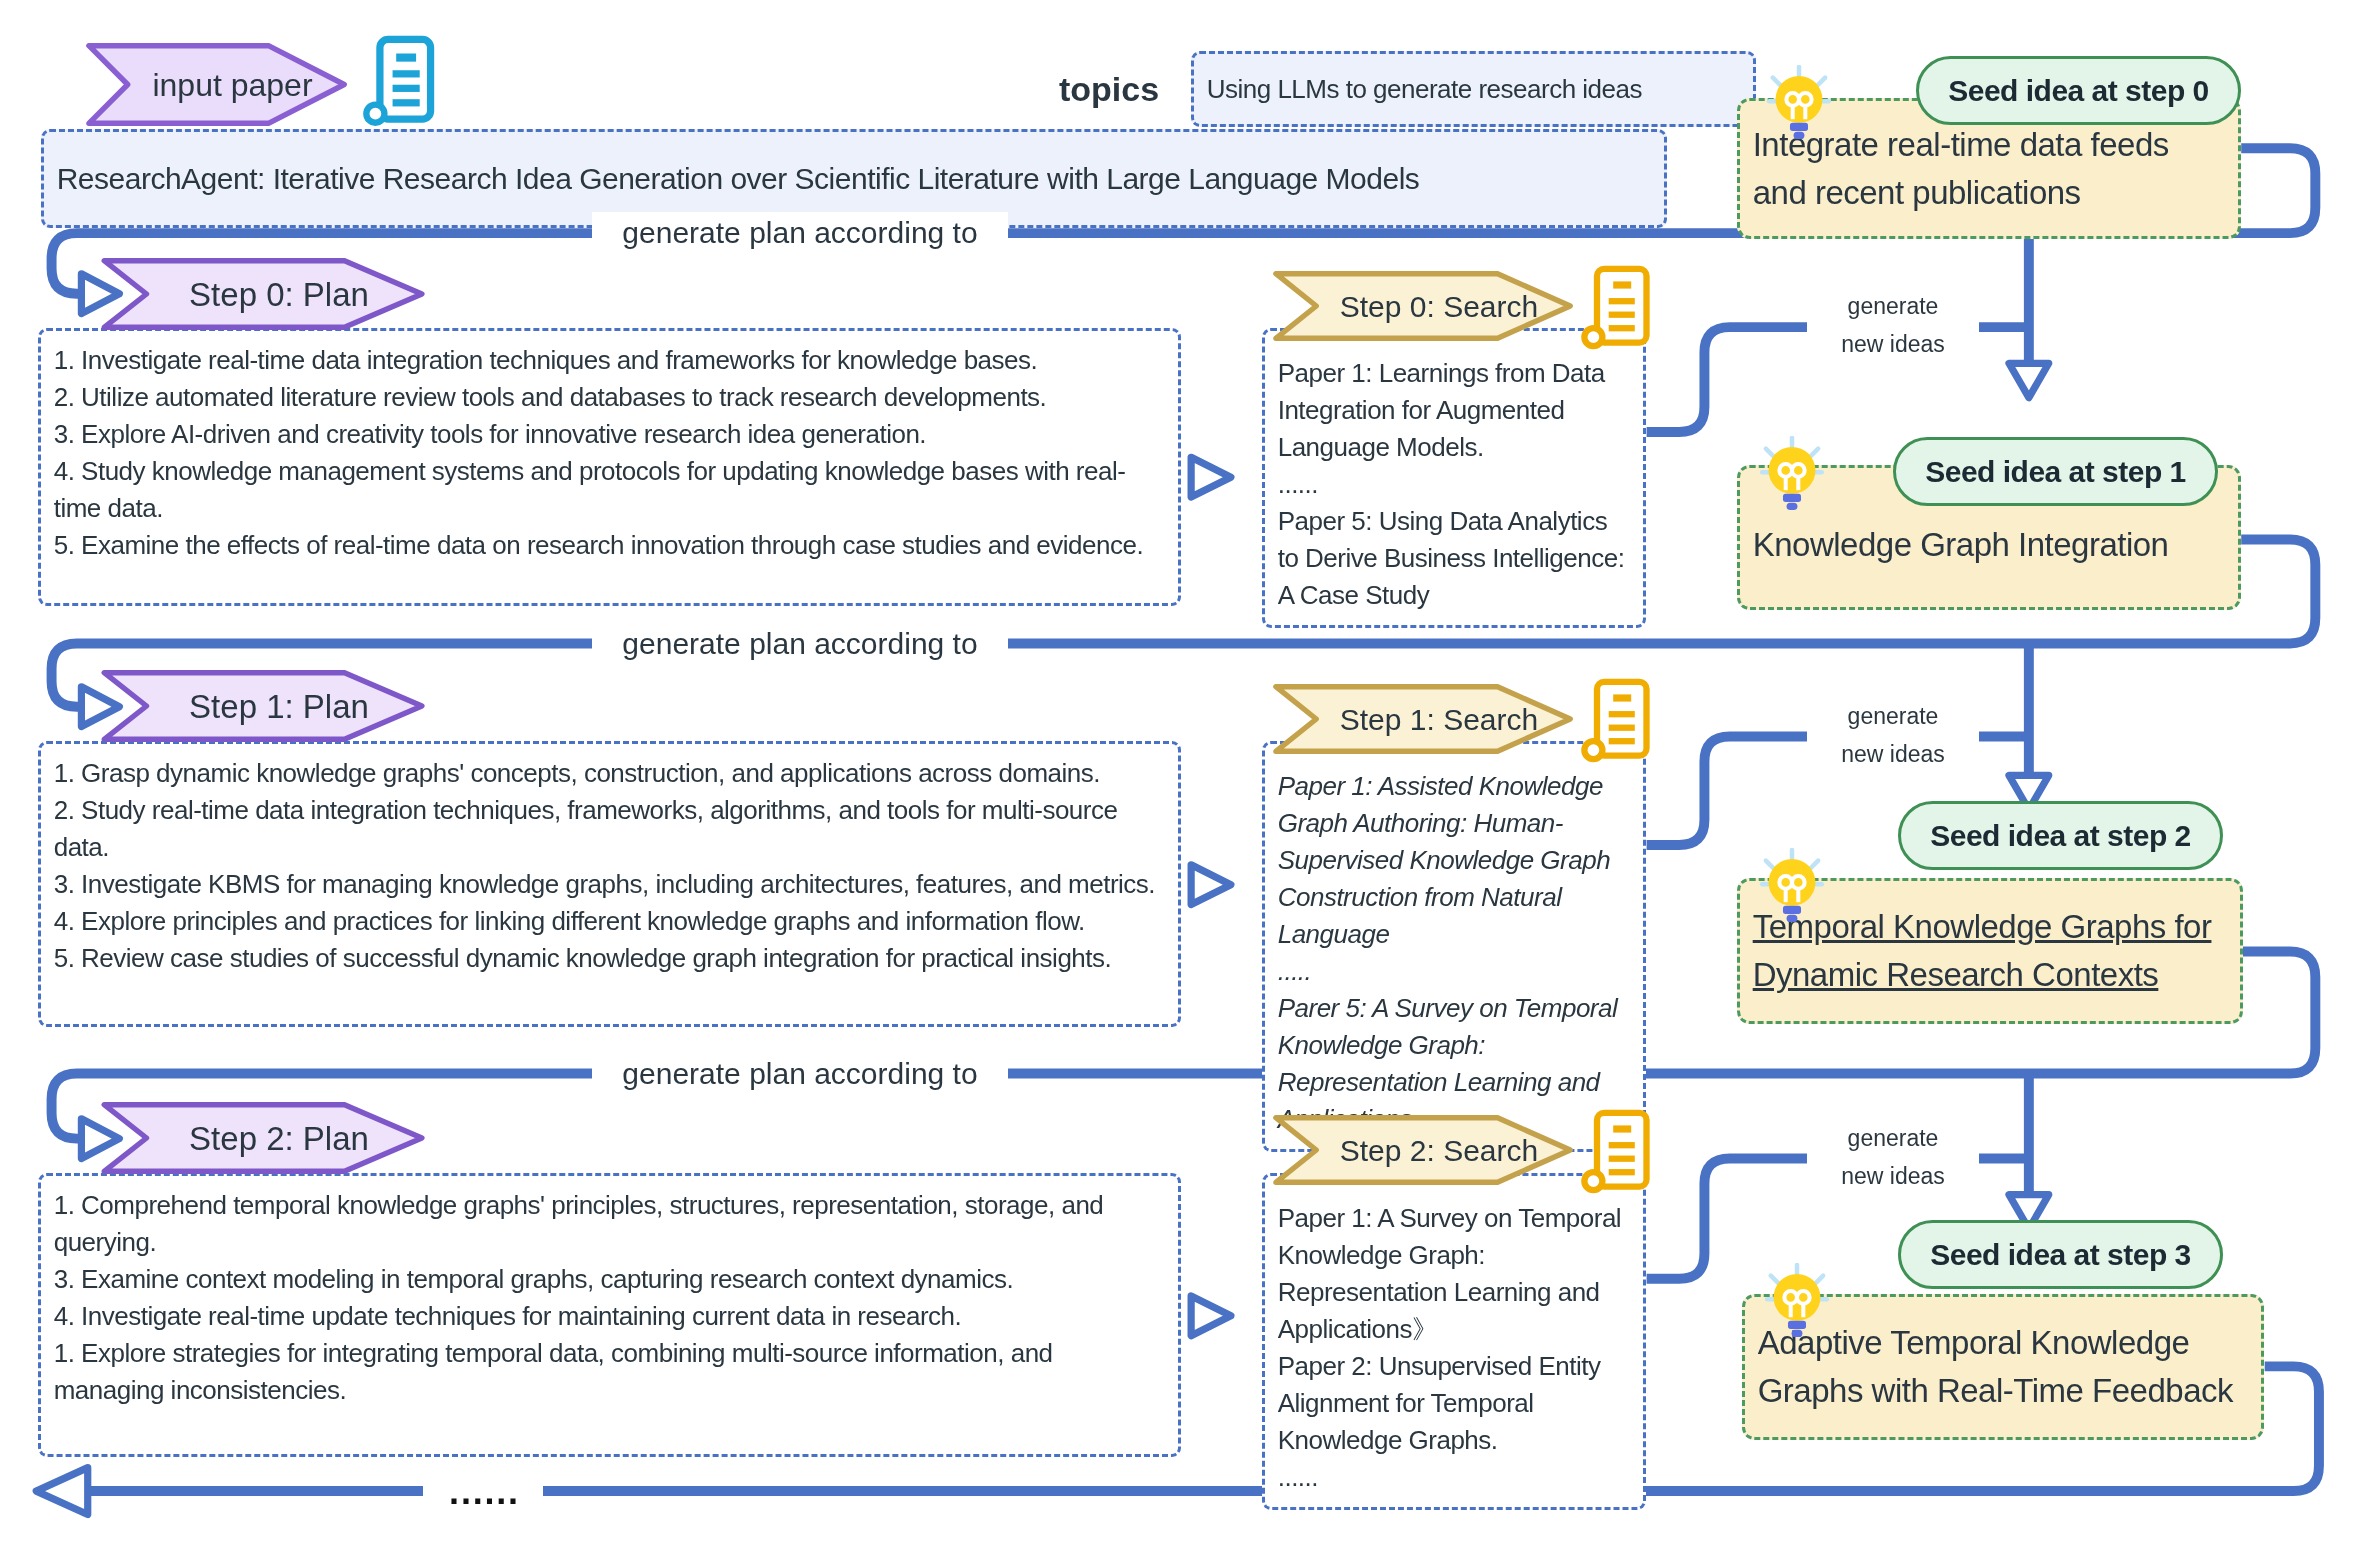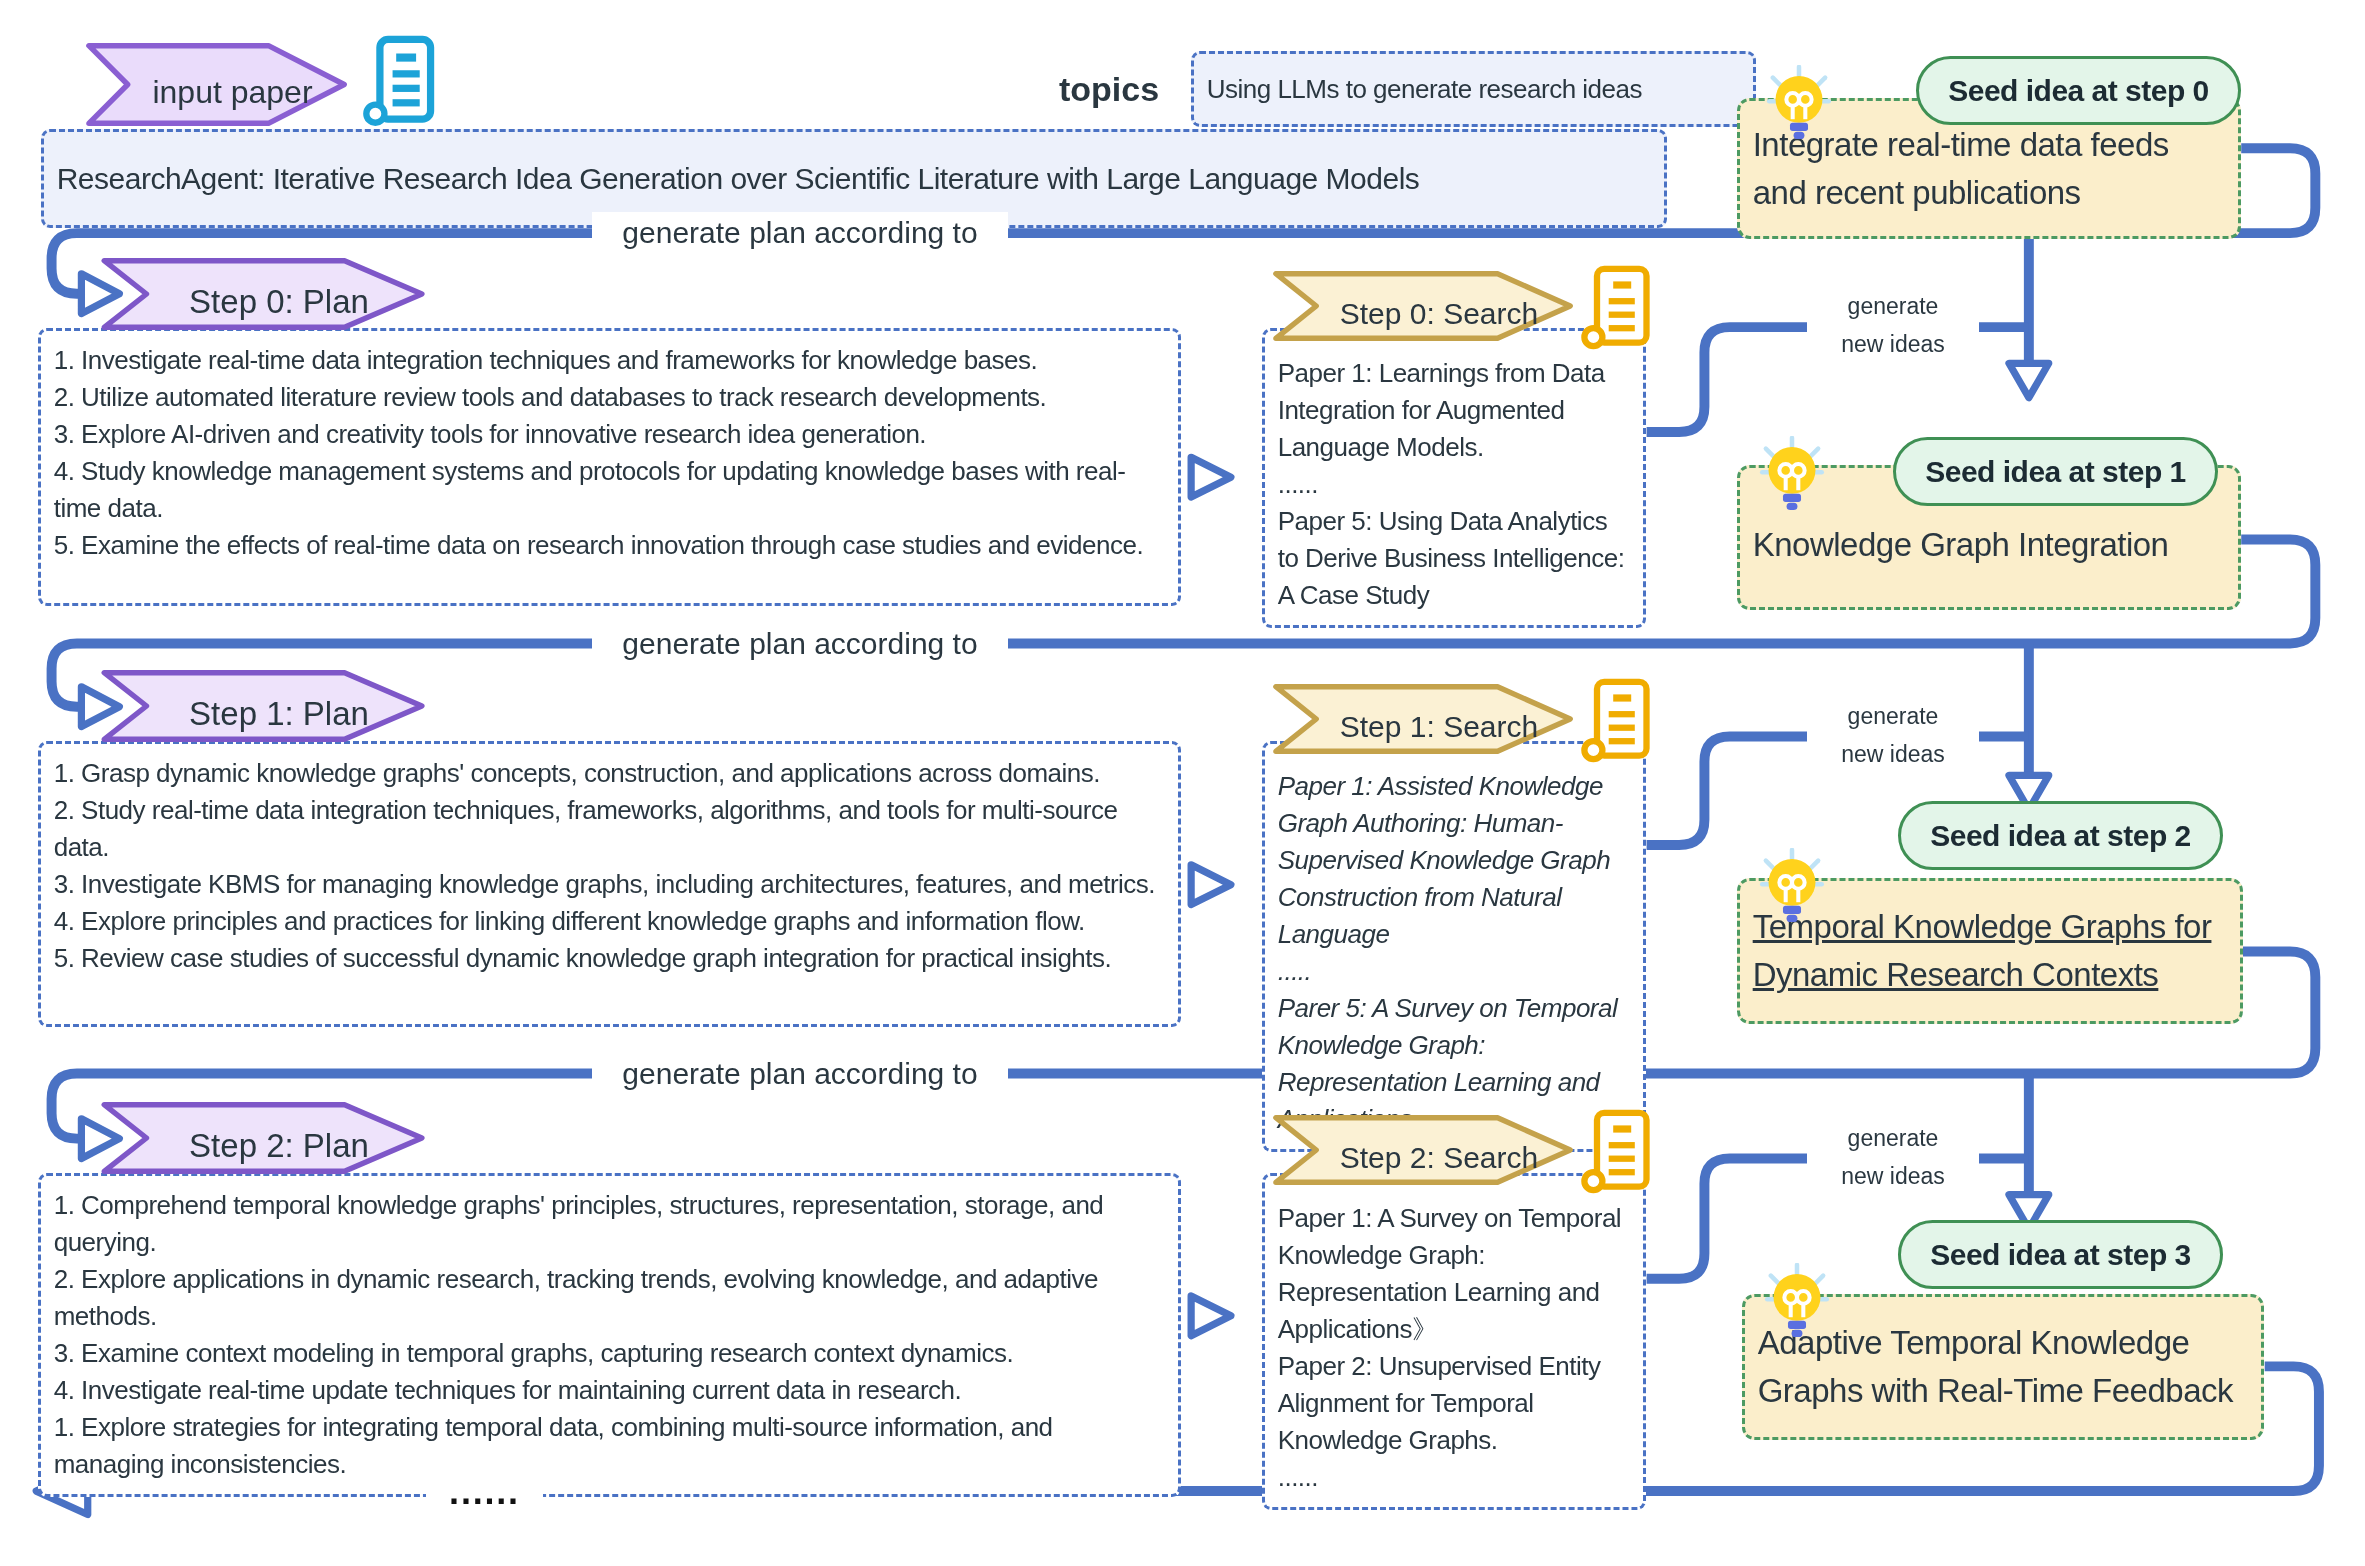--- a/index.html
+++ b/index.html
@@ -20,21 +20,21 @@
   .plan-box div, .search-box div{margin:0;}
   
   .title-box{left:41px;top:129px;width:1626px;height:99px;display:flex;align-items:center;
     font-size:30px;letter-spacing:-0.5px;}
   .topics-box{left:1191px;top:51px;width:565px;height:76px;display:flex;align-items:center;
     font-size:26px;letter-spacing:-0.5px;}
   .topics-label{position:absolute;left:1059px;top:70px;font-size:34px;font-weight:bold;z-index:2;}
   
   .banner{position:absolute;z-index:3;}
   .banner .banner-label{
-    position:absolute;left:0;top:8px;width:100%;height:100%;display:flex;align-items:center;
+    position:absolute;left:0;top:1px;width:100%;height:100%;display:flex;align-items:center;
     justify-content:center;padding-left:31px;font-size:33px;color:#2a3740;
   }
   .banner.search .banner-label{font-size:30px;}
   .banner.input .banner-label{font-size:32px;}
   
   .pill{
     position:absolute;width:325px;height:69px;background:#e3f5e9;border:3.6px solid #3f9054;
     border-radius:36px;display:flex;align-items:center;justify-content:center;
     font-size:30px;font-weight:bold;letter-spacing:-0.5px;color:#1c2b33;z-index:4;text-align:center;
   }
@@ -300,21 +300,20 @@
   </div>
 
   <div class="banner plan" style="left:101px;top:1102px;width:325px;height:72px;">
     <svg width="325" height="72" viewBox="0 0 360 80">
         <polygon points="3,3 270,3 356,40 270,77 3,77 50,40" fill="#eee3fb" stroke="#7e57c8" stroke-width="6" stroke-linejoin="round"></polygon>
       </svg>
     <div class="banner-label">Step 2: Plan</div>
   </div>
   <div class="dash-blue plan-box" style="top:1173px;min-height:284px;">
     <div>1. Comprehend temporal knowledge graphs' principles, structures, representation, storage, and querying.</div>
-    <div>2. Explore applications in dynamic research, tracking trends, evolving knowledge, and adaptive methods.</div>
     <div>3. Examine context modeling in temporal graphs, capturing research context dynamics.</div>
     <div>4. Investigate real-time update techniques for maintaining current data in research.</div>
     <div>1. Explore strategies for integrating temporal data, combining multi-source information, and managing inconsistencies.</div>
   </div>
 
   <div class="banner search" style="left:1272px;top:1115px;width:303px;height:70px;">
     <svg width="303" height="70" viewBox="0 0 335 78">
         <polygon points="3,3 250,3 331,39 250,75 3,75 48,39" fill="#fbf1d4" stroke="#c4a24b" stroke-width="6" stroke-linejoin="round"></polygon>
       </svg>
     <div class="banner-label">Step 2: Search</div>

